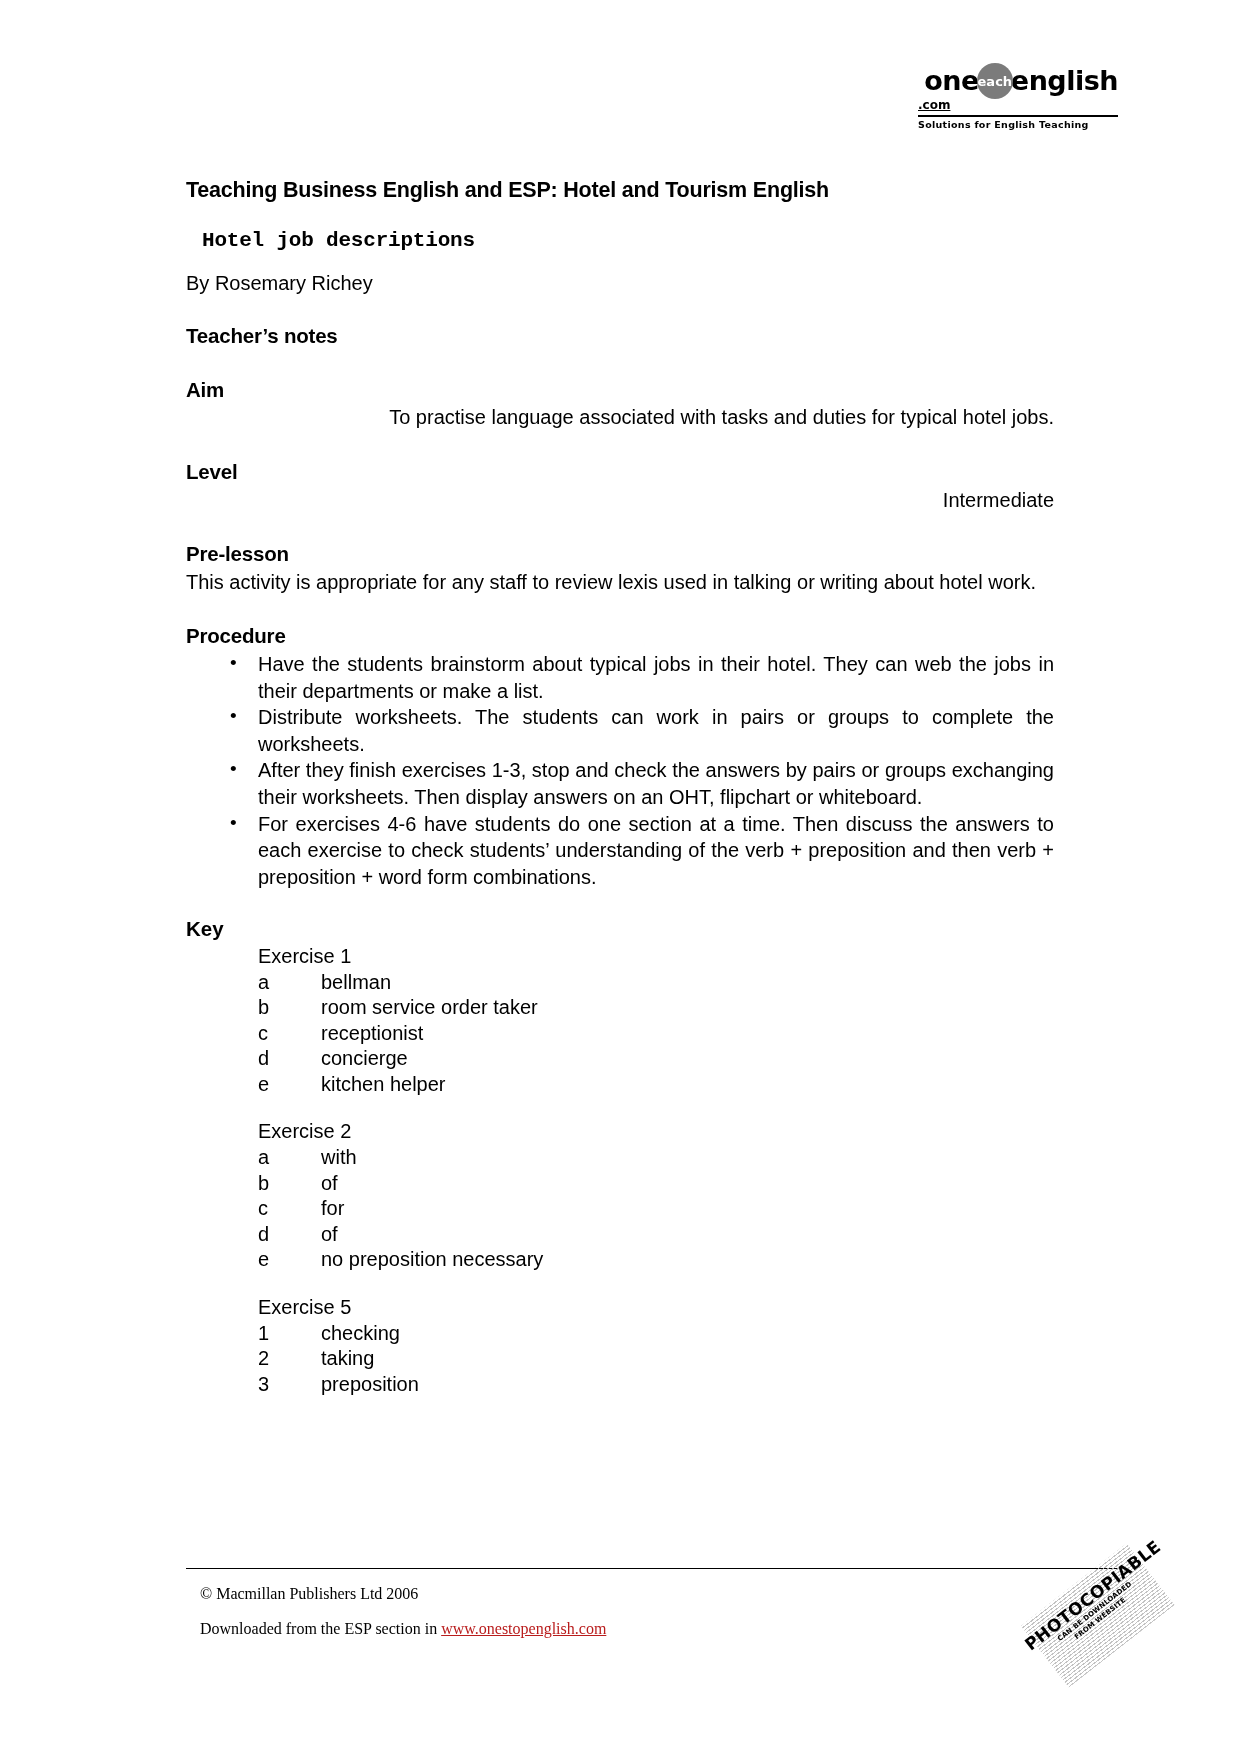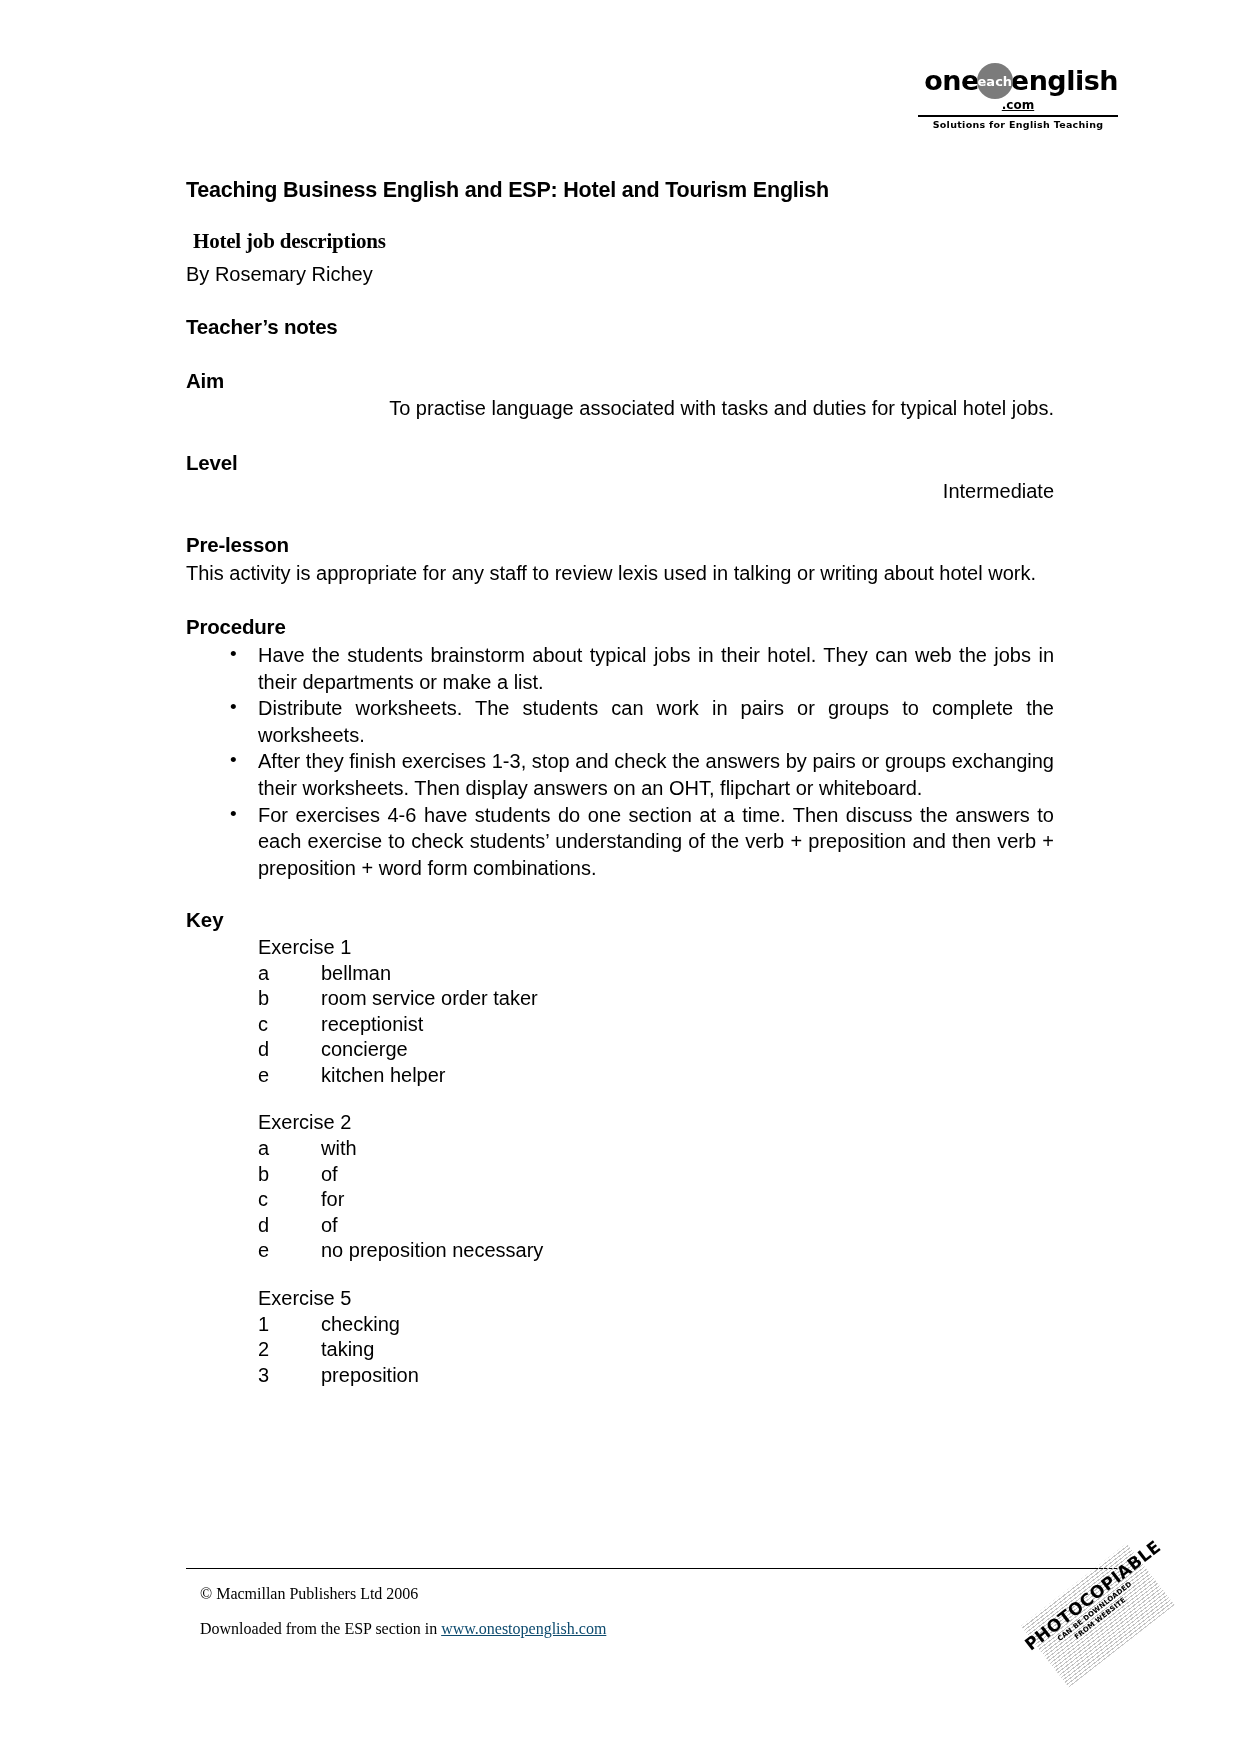--- a/index.html
+++ b/index.html
@@ -20,21 +20,21 @@
     position: absolute;
     inset: 0;
   }
 
   
   .logo-block {
     position: absolute;
     right: 122px;
     top: 62px;
     width: 200px;
-    text-align: center;
+    text-align: left;
   }
   .logo-wordmark {
     font-family: "DejaVu Sans", sans-serif;
     font-weight: 700;
     font-size: 27px;
     letter-spacing: -0.5px;
     line-height: 1;
     white-space: nowrap;
     display: flex;
     align-items: center;
@@ -88,26 +88,26 @@
   }
   .doc-title {
     font-family: "Liberation Sans Narrow", "Liberation Sans", sans-serif;
     font-weight: 700;
     font-size: 21.5px;
     letter-spacing: -0.2px;
     line-height: 1.2;
     margin: 0 0 24px 0;
   }
   .lesson-title {
-    font-family: Liberation Serif, serif;
+    font-family: Liberation Mono, monospace;
     font-weight: 700;
     font-size: 21px;
     letter-spacing: -0.2px;
     line-height: 1.25;
-    margin: 7px;
+    margin: 16px;
   }
   .author {
     font-size: 20px;
     line-height: 1.3;
     margin: 0 0 27px 0;
   }
   .sec-head {
     font-family: "Liberation Sans Narrow", "Liberation Sans", sans-serif;
     font-weight: 700;
     font-size: 20.5px;
@@ -185,21 +185,21 @@
     margin-bottom: 7px;
   }
   .footer-line {
     font-family: "Liberation Serif", serif;
     font-size: 16px;
     line-height: 1.35;
     margin: 14px;
   }
   .footer-url {
     text-decoration: underline;
-    color: #0c4a6e;
+    color: #b91c1c;
   }
 
   
   .stamp {
     position: absolute;
     right: 66px;
     bottom: 62px;
     width: 150px;
     height: 150px;
     pointer-events: none;

